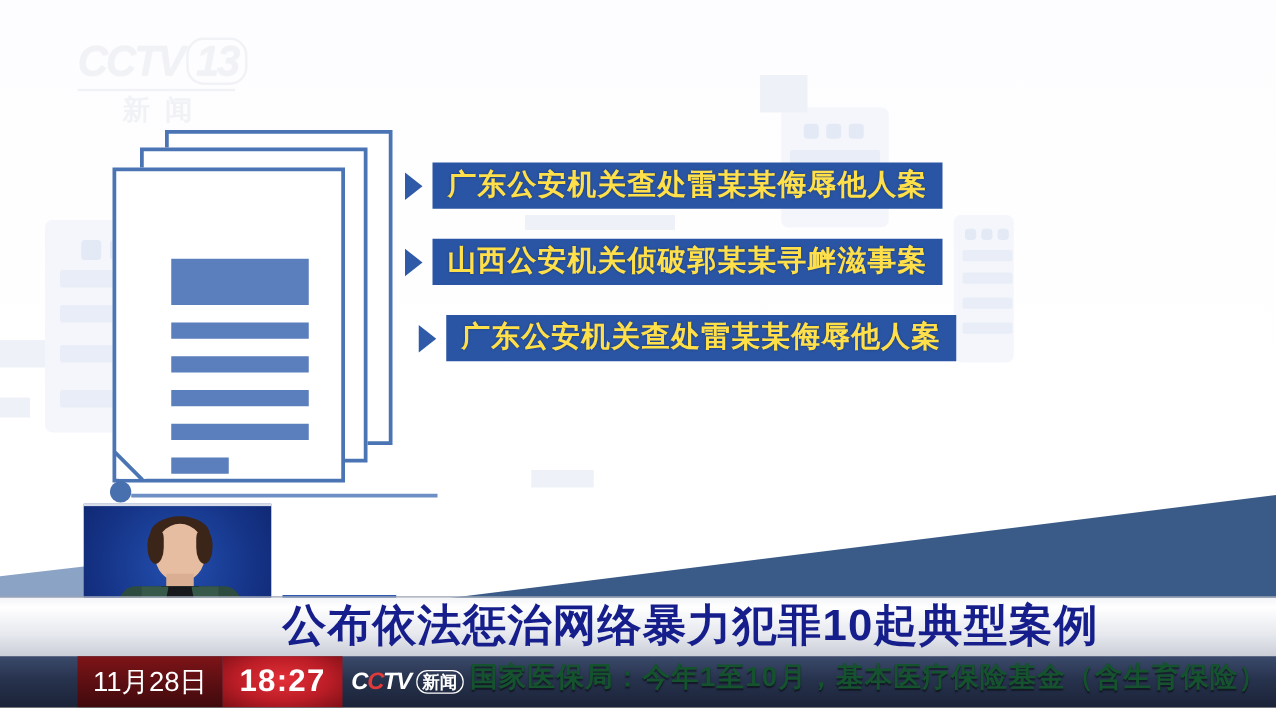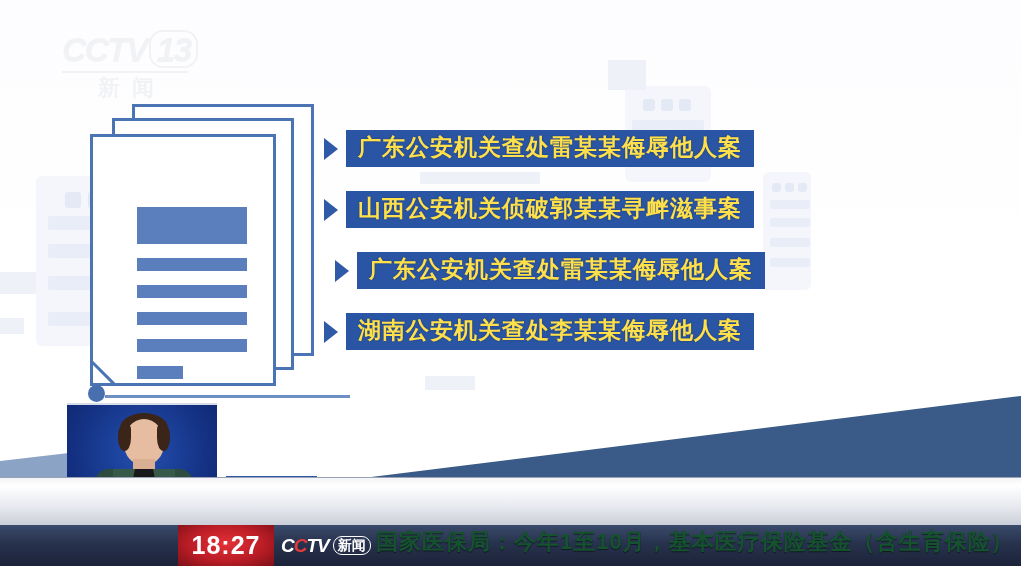--- a/index.html
+++ b/index.html
@@ -434,24 +434,20 @@
     <div class="case-bar">广东公安机关查处雷某某侮辱他人案</div>
   </div>
   <div class="case-row r2">
     <div class="arrow"></div>
     <div class="case-bar">山西公安机关侦破郭某某寻衅滋事案</div>
   </div>
   <div class="case-row r3">
     <div class="arrow"></div>
     <div class="case-bar">广东公安机关查处雷某某侮辱他人案</div>
   </div>
-  <div class="case-row r4">
-    <div class="arrow"></div>
-    <div class="case-bar">湖南公安机关查处李某某侮辱他人案</div>
-  </div>
 
   <div class="wedge">
     <div class="wedge-shape"></div>
     <div class="wedge-left"></div>
   </div>
 
   <div class="anchor-box">
     <div class="anchor-bg"></div>
     <div class="an-hair"></div>
     <div class="an-head"></div>
@@ -462,24 +458,26 @@
     <div class="an-shirt"></div>
     <div class="an-lapel-l"></div>
     <div class="an-lapel-r"></div>
     <div class="an-hand-l"></div>
     <div class="an-hand-r"></div>
   </div>
 
   <div class="ministry-tag">公安部</div>
 
   <div class="headline-band"></div>
+  <div class="headline">公布依法惩治网络暴力犯罪10起典型案例</div>
 
   <div class="ticker">
     <div class="ticker-ghost">％。</div>
   </div>
+  <div class="date-box">11月28日</div>
   <div class="time-box">18:27</div>
   <div class="cctv-mark">
     <span class="cctv-word">C<span class="redc">C</span>TV</span>
     <span class="cctv-news">新闻</span>
   </div>
   <div class="ticker-text">国家医保局：今年1至10月，基本医疗保险基金（含生育保险）</div>
 
   <div class="logo">
     <div class="logo-row">
       <span>CCTV</span><span class="logo-13">13</span>

